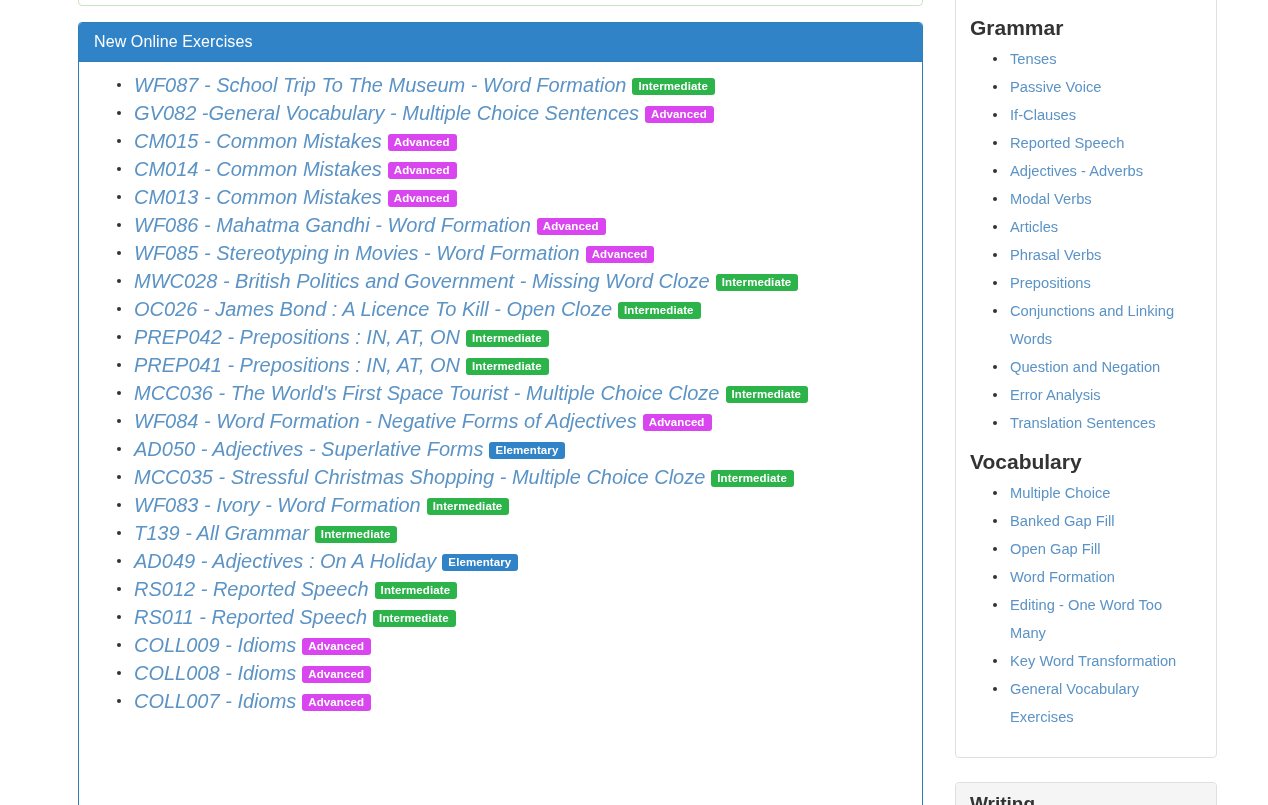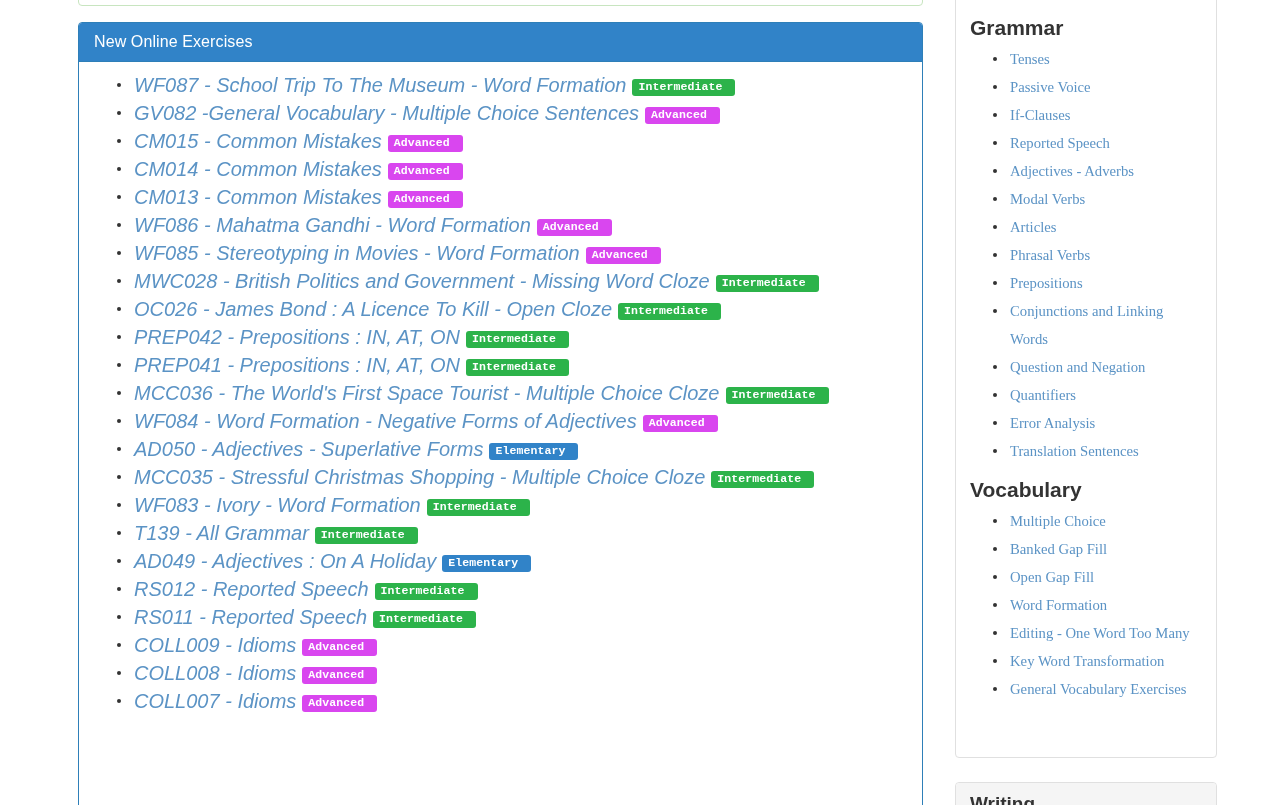--- a/index.html
+++ b/index.html
@@ -85,29 +85,28 @@
   a.exercise-link {
     color: #5b93c5;
     text-decoration: none;
     font-size: 20px;
     font-style: italic;
   }
 
   .badge {
     display: inline-block;
     margin-left: 6px;
-    padding: 2px 13px 3px 6px;
+    padding: 2px 7px 3px 6px;
     border-radius: 3px;
     color: #ffffff;
     font-size: 11.5px;
     font-weight: bold;
     line-height: 12px;
     vertical-align: 2px;
     letter-spacing: 0.1px;
-    font-family: Liberation Mono, monospace;
   }
   .badge-intermediate { background: #2cb34a; }
   .badge-advanced     { background: #d946ef; }
   .badge-elementary   { background: #3183c8; }
 
   
   .sidebar {
     position: absolute;
     left: 955px;
     top: 0px;
@@ -135,21 +134,20 @@
   }
   ul.side-list {
     list-style: none;
     margin: 0 0 0 0;
     padding: 0 0 0 40px;
   }
   ul.side-list li {
     position: relative;
     line-height: 28px;
     font-size: 14.5px;
-    font-family: Liberation Serif, serif;
   }
   ul.side-list li::before {
     content: "";
     position: absolute;
     left: -17px;
     top: 12px;
     width: 4px;
     height: 4px;
     border-radius: 50%;
     background: #333333;
@@ -231,21 +229,20 @@
           <li><a class="side-link" href="#">Passive Voice</a></li>
           <li><a class="side-link" href="#">If-Clauses</a></li>
           <li><a class="side-link" href="#">Reported Speech</a></li>
           <li><a class="side-link" href="#">Adjectives - Adverbs</a></li>
           <li><a class="side-link" href="#">Modal Verbs</a></li>
           <li><a class="side-link" href="#">Articles</a></li>
           <li><a class="side-link" href="#">Phrasal Verbs</a></li>
           <li><a class="side-link" href="#">Prepositions</a></li>
           <li><a class="side-link" href="#">Conjunctions and Linking Words</a></li>
           <li><a class="side-link" href="#">Question and Negation</a></li>
-          <li><a class="side-link" href="#">Quantifiers</a></li>
           <li><a class="side-link" href="#">Error Analysis</a></li>
           <li><a class="side-link" href="#">Translation Sentences</a></li>
         </ul>
 
       <div class="side-heading">Vocabulary</div>
       <ul class="side-list" id="vocabulary-list">
           <li><a class="side-link" href="#">Multiple Choice</a></li>
           <li><a class="side-link" href="#">Banked Gap Fill</a></li>
           <li><a class="side-link" href="#">Open Gap Fill</a></li>
           <li><a class="side-link" href="#">Word Formation</a></li>

